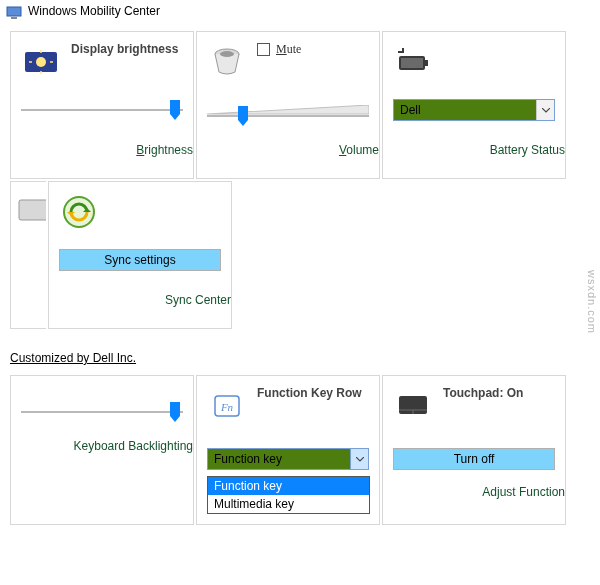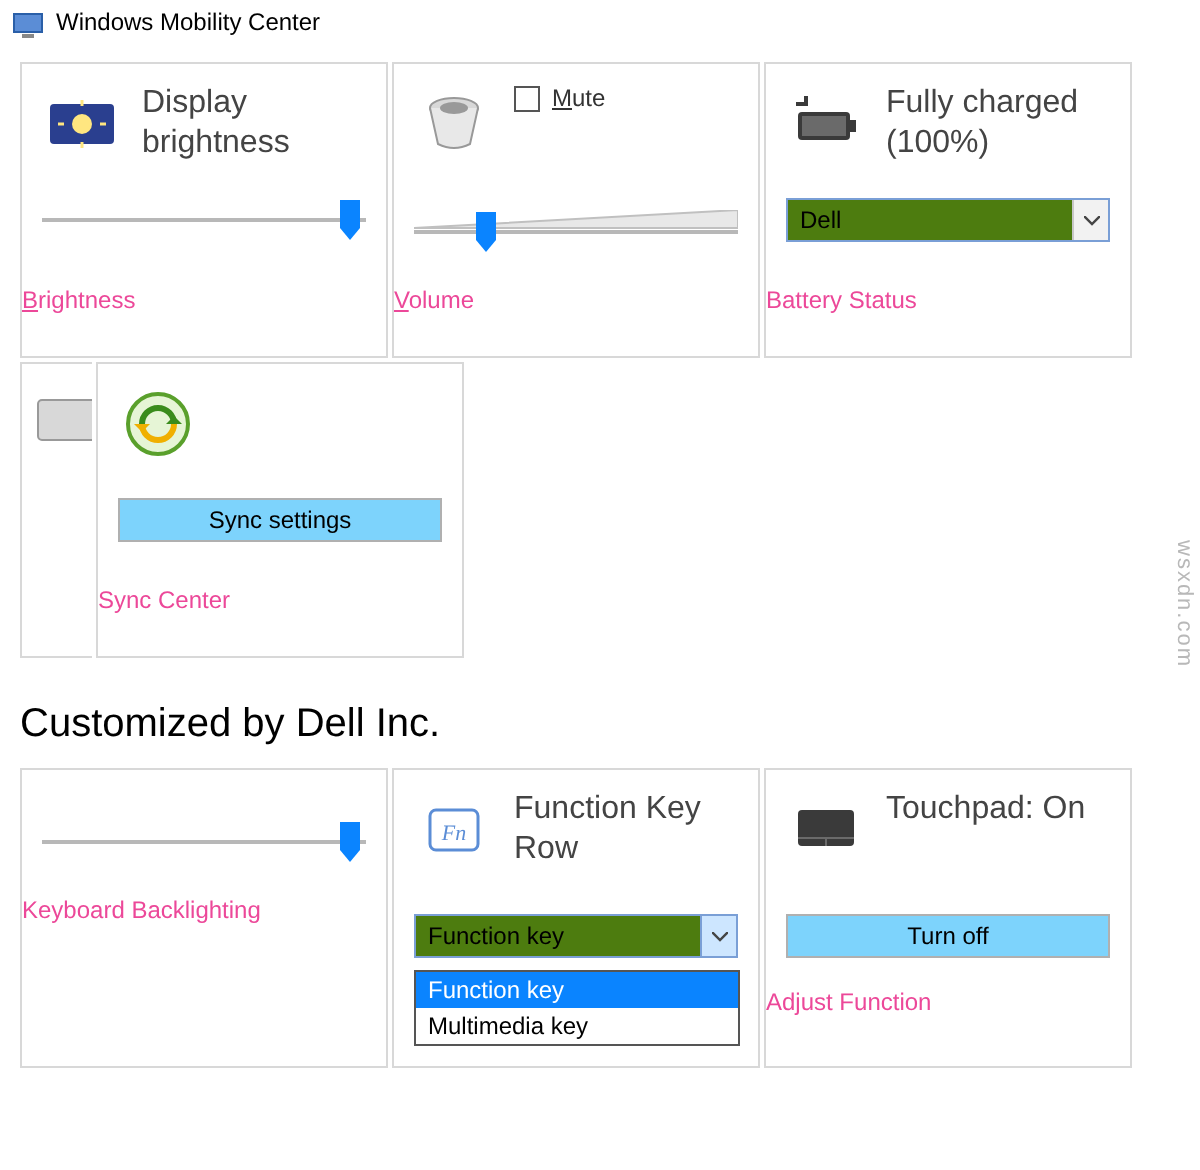--- a/index.html
+++ b/index.html
@@ -49,37 +49,38 @@
     align-items: flex-start;
     gap: 10px;
     min-height: 46px;
   }
   .tile-icon {
     width: 40px; height: 40px;
     display: flex; align-items: center; justify-content: flex-end;
     flex-shrink: 0;
   }
   .tile-label {
-    font-size: 16px;
+    font-size: 12px;
     color: #444;
     line-height: 1.25;
+    font-weight: bold;
   }
   .tile-mid {
     height: 44px;
     display: flex;
     align-items: center;
   }
   .tile-footer {
     height: 34px;
     border-top: 1px solid transparent;
     display: flex;
     align-items: center;
-    justify-content: flex-start;
-    font-size: 12px;
-    color: #ec4899;
+    justify-content: flex-end;
+    font-size: 12px;
+    color: #14532d;
     margin: 0 -10px;
   }
   .u { text-decoration: underline; }
 
   
   .slider {
     position: relative;
     width: 100%;
     height: 24px;
   }
@@ -103,20 +104,21 @@
     height: 10px;
   }
 
   
   .checkbox {
     display: flex;
     align-items: center;
     gap: 6px;
     font-size: 12px;
     color: #333;
+    font-family: Liberation Serif, serif;
   }
   .checkbox-box {
     width: 13px; height: 13px;
     border: 1px solid #555;
     background: #fff;
   }
 
   
   .combo {
     width: 100%;
@@ -160,23 +162,24 @@
     width: 100%;
     height: 22px;
     border: 1px solid #b0b0b0;
     background: #7dd3fc;
     font-size: 12px;
     display: flex; align-items: center; justify-content: center;
   }
 
   
   .section-header {
-    font-size: 20px;
+    font-size: 12px;
     color: #000;
     padding: 18px 10px 8px 10px;
+    text-decoration: underline;
   }
 
   
   .watermark {
     position: absolute;
     right: 2px;
     top: 270px;
     font-size: 11px;
     color: #b8b8b8;
     writing-mode: sideways-lr;
@@ -271,21 +274,20 @@
   <div class="tile">
     <div class="tile-top">
       <span class="tile-icon">
         <svg viewBox="0 0 40 40">
             <rect x="6" y="14" width="26" height="14" rx="2" fill="#3a3a3a"></rect>
             <rect x="32" y="18" width="3" height="6" fill="#3a3a3a"></rect>
             <rect x="8" y="16" width="22" height="10" fill="#6a6a6a"></rect>
             <path d="M5 10 L10 10 L10 6" stroke="#3a3a3a" stroke-width="2" fill="none"></path>
           </svg>
       </span>
-      <span class="tile-label">Fully charged (100%)</span>
     </div>
     <div class="tile-mid">
       <div class="combo">
         <span>Dell</span>
         <span class="combo-btn">
           <svg width="8" height="5" viewBox="0 0 8 5">
               <polyline points="0,0 4,4 8,0" fill="none" stroke="#444" stroke-width="1.2"></polyline>
             </svg>
         </span>
       </div>

